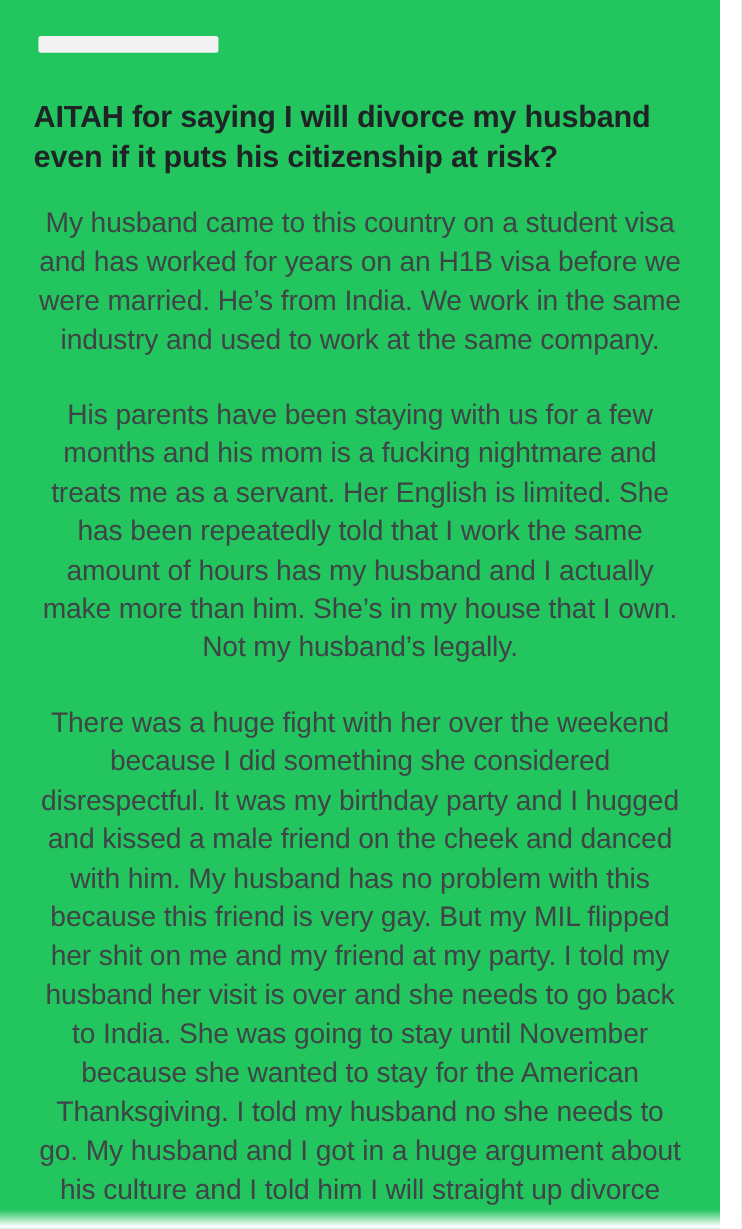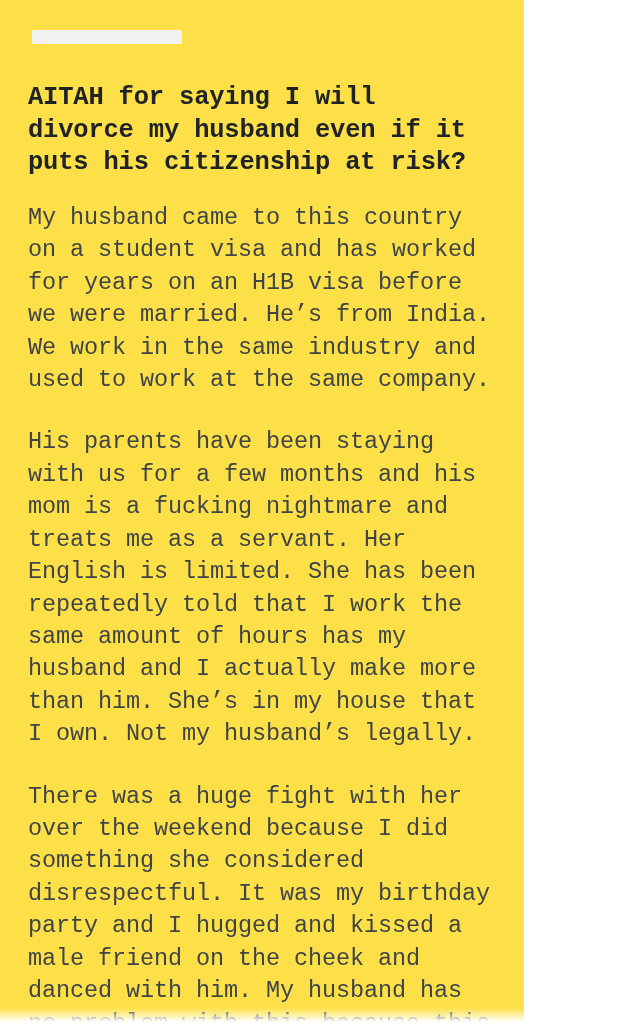--- a/index.html
+++ b/index.html
@@ -10,26 +10,25 @@
   body {
     width: 618px;
     height: 1024px;
     overflow: hidden;
     font-family: "Liberation Sans", sans-serif;
     color: #3e4345;
     -webkit-font-smoothing: antialiased;
   }
   .page {
     position: relative;
-    width: 524px;
+    width: 600px;
     height: 1024px;
-    background: #fde047;
+    background: #22c55e;
     box-sizing: border-box;
     padding: 0 28px;
-    font-family: Liberation Mono, monospace;
   }
   
   .top-ghost {
     position: absolute;
     top: 30px;
     left: 32px;
     width: 150px;
     height: 14px;
     background: #f2f2f2;
     border-radius: 2px;
@@ -38,20 +37,21 @@
     margin: 0;
     padding-top: 82px;
     font-size: 25.5px;
     line-height: 1.28;
     font-weight: bold;
     color: #1f2326;
     letter-spacing: -0.2px;
   }
   .post-body {
     margin-top: 22px;
+    text-align: center;
   }
   .post-body p {
     margin: 0 0 30px 0;
     font-size: 23.5px;
     line-height: 1.38;
     color: #3f4447;
     letter-spacing: -0.1px;
   }
   .post-body p:last-child {
     margin-bottom: 17px;

